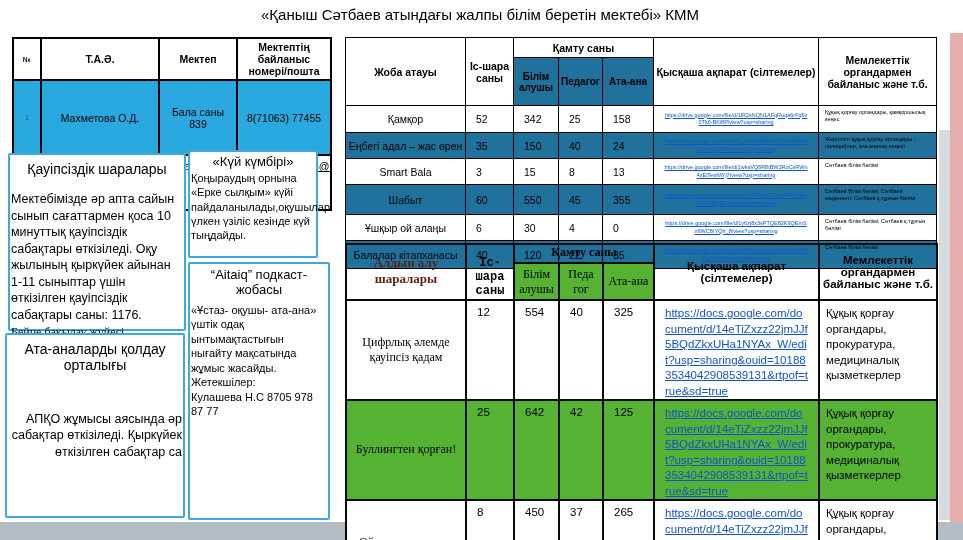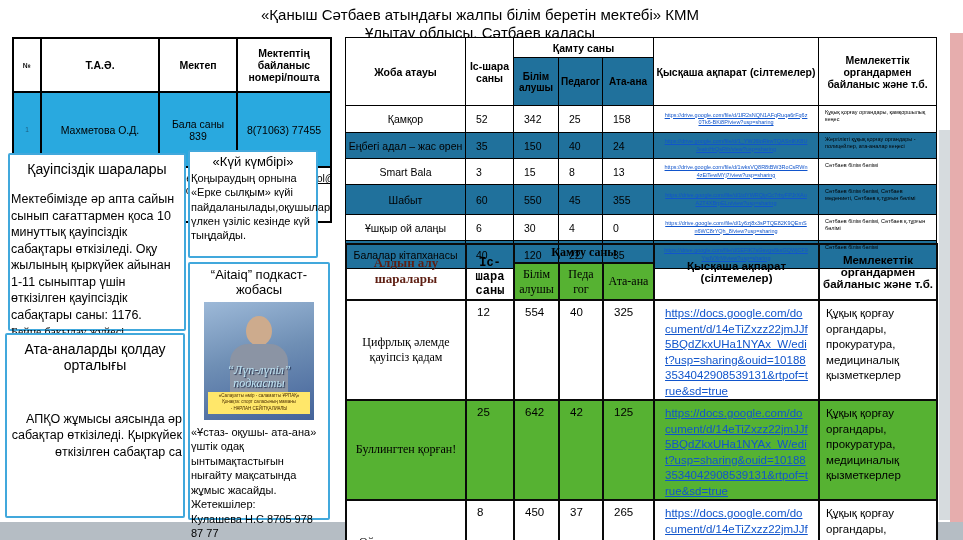--- a/index.html
+++ b/index.html
@@ -8,21 +8,21 @@
   .abs{position:absolute;}
   table{border-collapse:collapse;table-layout:fixed;}
   
   .bottom-bar{left:0;top:522px;width:963px;height:18px;background:#B5BDC4;z-index:1;}
   .edge-gray{left:939px;top:130px;width:11px;height:390px;background:#D6DBDE;z-index:0;}
   .edge-pink{left:950px;top:33px;width:13px;height:489px;background:#E6ADAD;z-index:0;}
   
   .title{left:190px;top:6px;width:580px;text-align:center;font-size:15px;line-height:1.18;z-index:2;}
   
   .contact{left:12px;top:37px;width:318px;z-index:2;position:absolute;}
-  .contact th,.contact td{border:2px solid #000;padding:8px;overflow:hidden;}
+  .contact th,.contact td{border:2px solid #000;padding:2px;overflow:hidden;}
   .contact th{font-size:10.5px;font-weight:bold;text-align:center;}
   .contact .no-h{font-size:7px;}
   .contact tr.hdr{height:42px;}
   .contact tr.r1{height:75px;}
   .contact tr.r1 td{background:#29A9DF;text-align:center;font-size:10.5px;}
   .contact tr.r1 .no-c{font-size:6.5px;color:#1b5e80;}
   .contact tr.r2{height:55px;}
   .contact tr.r2 td{text-align:center;font-size:10.5px;vertical-align:top;padding-top:4px;}
   .u{text-decoration:underline;}
   
@@ -96,21 +96,20 @@
 <body>
 
 <div class="slide">
 
   <div class="abs bottom-bar"></div>
   <div class="abs edge-gray"></div>
   <div class="abs edge-pink"></div>
 
   <div class="abs title">
     <div>«Қаныш Сәтбаев атындағы жалпы білім беретін мектебі» КММ</div>
-    <div>Ұлытау облысы, Сәтбаев қаласы</div>
   </div>
 
   <table class="contact">
     <colgroup>
         <col style="width:28px">
         <col style="width:118px">
         <col style="width:78px">
         <col style="width:94px">
       </colgroup>
     <tbody>
@@ -293,33 +292,20 @@
   <div class="callout co-parents">
     <div class="co-title">
       <div>Ата-аналарды қолдау</div>
       <div>орталығы</div>
     </div>
     <div class="body">АПҚО жұмысы аясында әр сабақтар өткізіледі. Қыркүйек өткізілген сабақтар са</div>
   </div>
 
   <div class="callout co-podcast">
     <div class="co-title">“Aitaiq” подкаст-жобасы</div>
-    <div class="photo">
-      <div class="ph-head"></div>
-      <div class="ph-body"></div>
-      <div class="ph-script">
-        <div>“Лүп-лүпіл”</div>
-        <div>подкасты</div>
-      </div>
-      <div class="ph-cap">
-        <div>«Салауатты өмір - саламатты ҰРПАҚ»</div>
-        <div>Қонақта: спорт саласының маманы</div>
-        <div>- НҰРЛАН СЕЙІТҚАЛИҰЛЫ</div>
-      </div>
-    </div>
     <div class="body">
       <div>«Ұстаз- оқушы- ата-ана» үштік одақ ынтымақтастығын нығайту мақсатында жұмыс жасайды.</div>
       <div>Жетекшілер:</div>
       <div>Кулашева Н.С 8705 978 87 77</div>
 
     </div>
   </div>
 
 </div>
 

